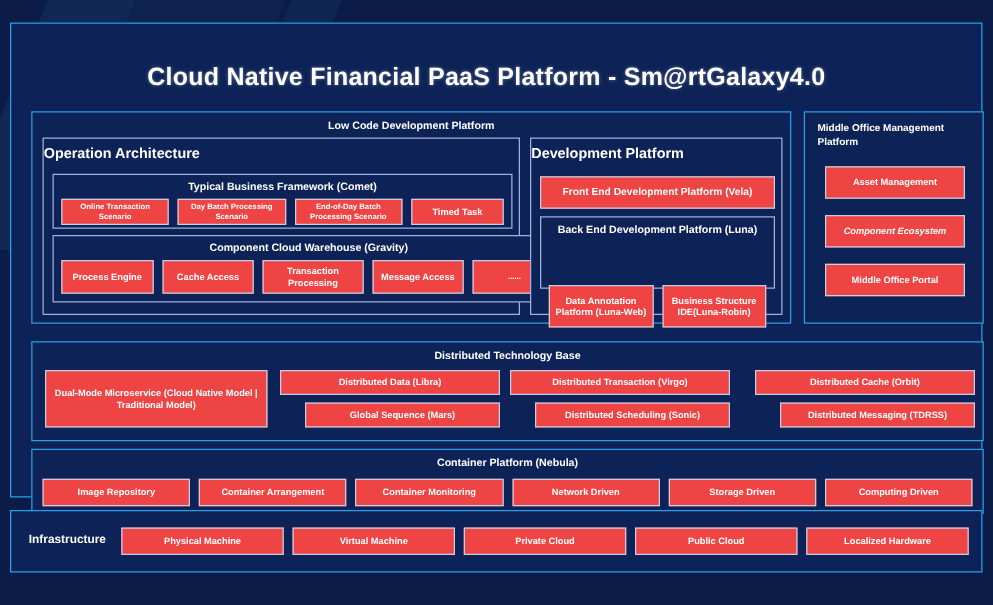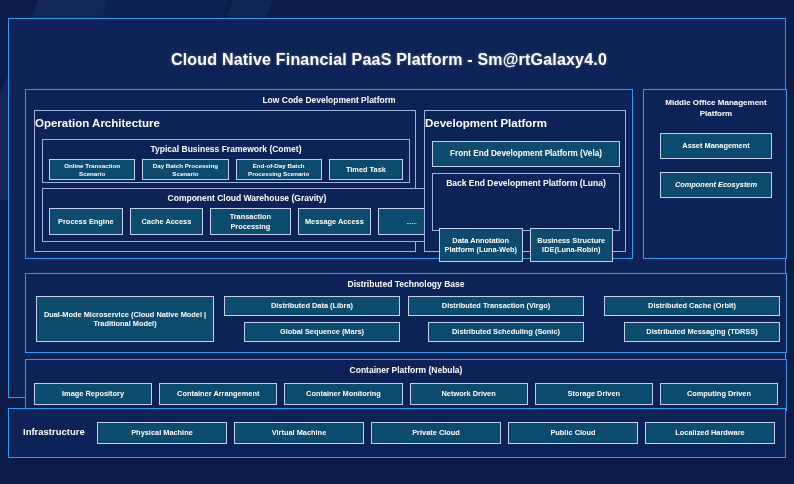--- a/index.html
+++ b/index.html
@@ -55,21 +55,21 @@
   .panel-title {
     text-align: center;
     font-weight: bold;
     color: #ffffff;
     letter-spacing: .2px;
   }
 
   #app-title {
     position: absolute;
     left: 0; right: 16px; top: 32px;
-    font-size: 16px;
+    font-size: 20px;
     text-shadow: 0 0 3px rgba(255,255,255,.35);
   }
 
   
   .sect {
     position: absolute;
     box-sizing: border-box;
     border: 1px solid #2a9ee8;
     background: #0d2357;
   }
@@ -93,21 +93,21 @@
     font-weight: bold;
     font-size: 8.5px;
     color: #ffffff;
     padding-top: 4px;
   }
 
   
   .chip {
     box-sizing: border-box;
     border: 1px solid #c3cee9;
-    background: #0c4a6e;
+    background: #ef4444;
     color: #ffffff;
     font-size: 6.6px;
     font-weight: bold;
     display: flex;
     align-items: center;
     justify-content: center;
     text-align: center;
     line-height: 1.22;
     padding: 1px 2px;
     overflow: hidden;
@@ -142,21 +142,21 @@
   #fe-plat { left: 7px; top: 30px; width: 188px; height: 26px; }
   #be-plat { left: 7px; top: 62px; width: 188px; height: 58px; }
   #be-row  { position:absolute; left:6px; top:18px; right:6px; height:34px;margin-top:36px; }
 
   
   #middle-office { left: 634px; top: 70px; width: 144px; height: 170px; }
   #mo-title {
     position: absolute;
     left: 10px; top: 8px; right: 8px;
     font-size: 8px; font-weight: bold; line-height: 1.35;
-    color: #ffffff; text-align: center;
+    color: #ffffff; text-align: left;
   }
   .mo-chip {
     position: absolute; left: 16px; width: 112px; height: 26px;
   }
   #mo-0 { top: 43px; }
   #mo-1 { top: 82px; font-style: italic; }
   #mo-2 { top: 121px; }
 
   
   #dtb { left: 16px; top: 254px; width: 762px; height: 80px; }
@@ -234,20 +234,21 @@
             <div class="chip md" style="flex:1">Business Structure IDE(Luna-Robin)</div>
           </div>
         </div>
       </div>
     </div>
 
     <div class="sect" id="middle-office">
       <div id="mo-title">Middle Office Management Platform</div>
       <div class="chip mo-chip md" id="mo-0">Asset Management</div>
       <div class="chip mo-chip md" id="mo-1">Component Ecosystem</div>
+      <div class="chip mo-chip md" id="mo-2">Middle Office Portal</div>
     </div>
 
     <div class="sect" id="dtb">
       <div class="sect-hd">Distributed Technology Base</div>
 
       <div class="chip dtb-col md" id="dtb-left">Dual-Mode Microservice (Cloud Native Model | Traditional Model)</div>
 
       <div class="dtb-col dtb-g" id="dtb-g1">
         <div class="chip md">Distributed Data (Libra)</div>
         <div class="chip md">Global Sequence (Mars)</div>

